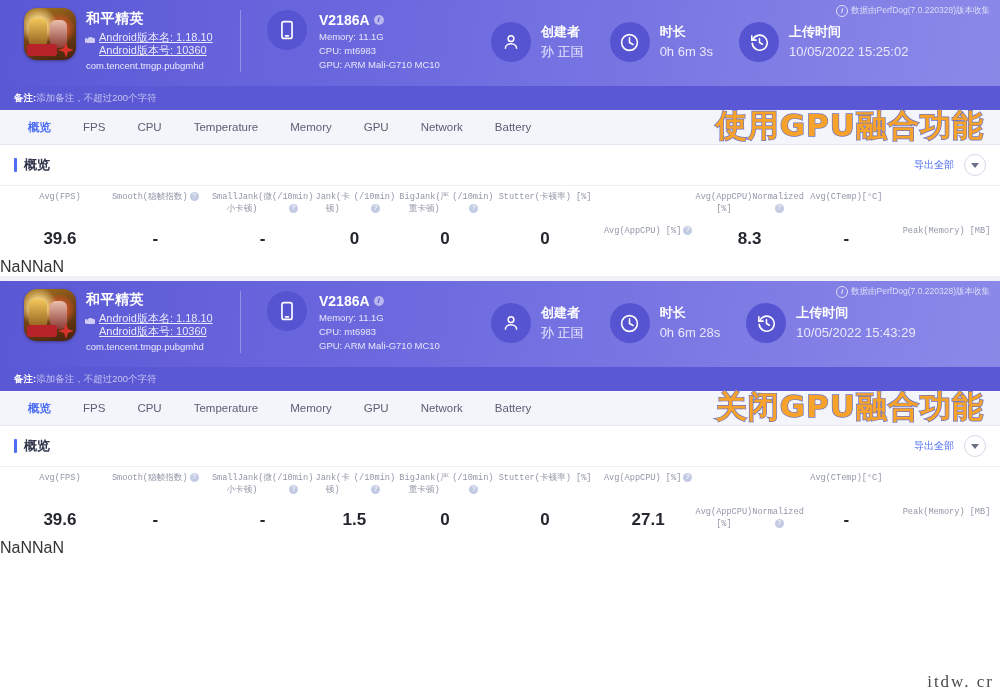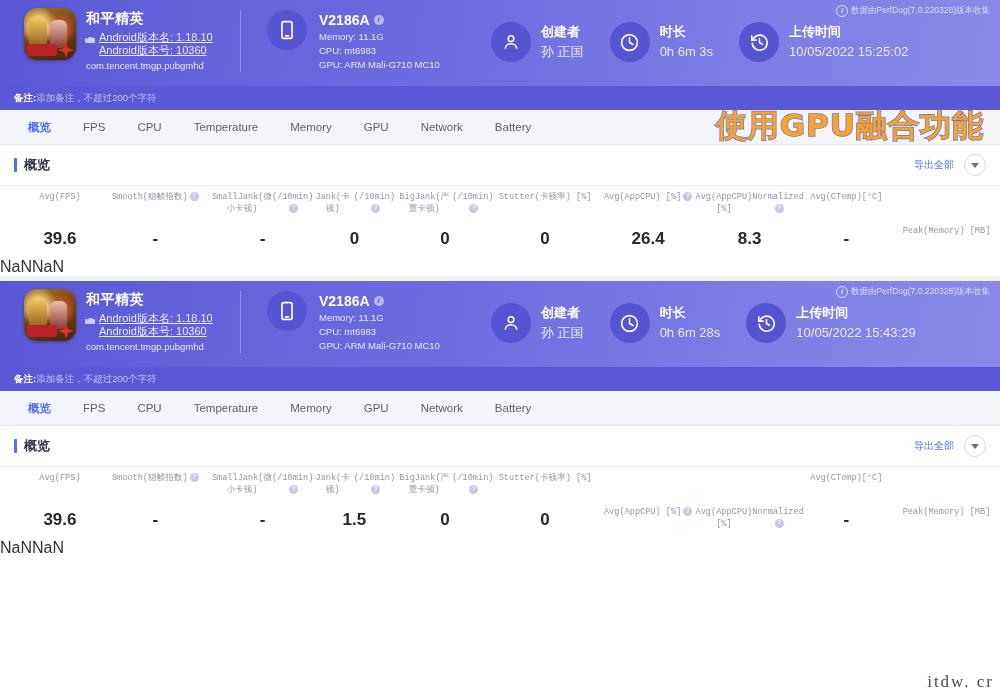--- a/index.html
+++ b/index.html
@@ -300,21 +300,20 @@
           <div class="mcell" style="width:106px">
             <div class="mlabel">
               <div>Stutter(卡顿率) [%]</div>
             </div>
             <div class="mval">0</div>
           </div>
           <div class="mcell" style="width:106px">
             <div class="mlabel">
               <div>Avg(AppCPU) [%]<span class="q">?</span></div>
             </div>
-            <div class="mval">26.4</div>
           </div>
           <div class="mcell" style="width:100px">
             <div class="mlabel">
               <div>Avg(AppCPU) [%]</div>
               <div>Normalized<span class="q">?</span></div>
             </div>
             <div class="mval">8.3</div>
           </div>
           <div class="mcell" style="width:96px">
             <div class="mlabel">
@@ -421,20 +420,21 @@
       </div>
       <div class="tabbar">
         <div class="tab active">概览</div>
         <div class="tab">FPS</div>
         <div class="tab">CPU</div>
         <div class="tab">Temperature</div>
         <div class="tab">Memory</div>
         <div class="tab">GPU</div>
         <div class="tab">Network</div>
         <div class="tab">Battery</div>
+        <div class="banner">关闭GPU融合功能</div>
       </div>
       <div class="ov-head">
         <div class="ov-title">
           <span class="ov-bar"></span>
           <span>概览</span>
         </div>
         <div class="ov-right">
           <span class="export">导出全部</span>
           <span class="dd-btn">
             <span class="caret"></span>
@@ -478,20 +478,21 @@
           <div class="mcell" style="width:106px">
             <div class="mlabel">
               <div>Stutter(卡顿率) [%]</div>
             </div>
             <div class="mval">0</div>
           </div>
           <div class="mcell" style="width:106px">
             <div class="mlabel">
               <div>Avg(AppCPU) [%]<span class="q">?</span></div>
             </div>
+            <div class="mval">27.1</div>
           </div>
           <div class="mcell" style="width:100px">
             <div class="mlabel">
               <div>Avg(AppCPU) [%]</div>
               <div>Normalized<span class="q">?</span></div>
             </div>
           </div>
           <div class="mcell" style="width:96px">
             <div class="mlabel">
               <div>Avg(CTemp)[°C]</div>

